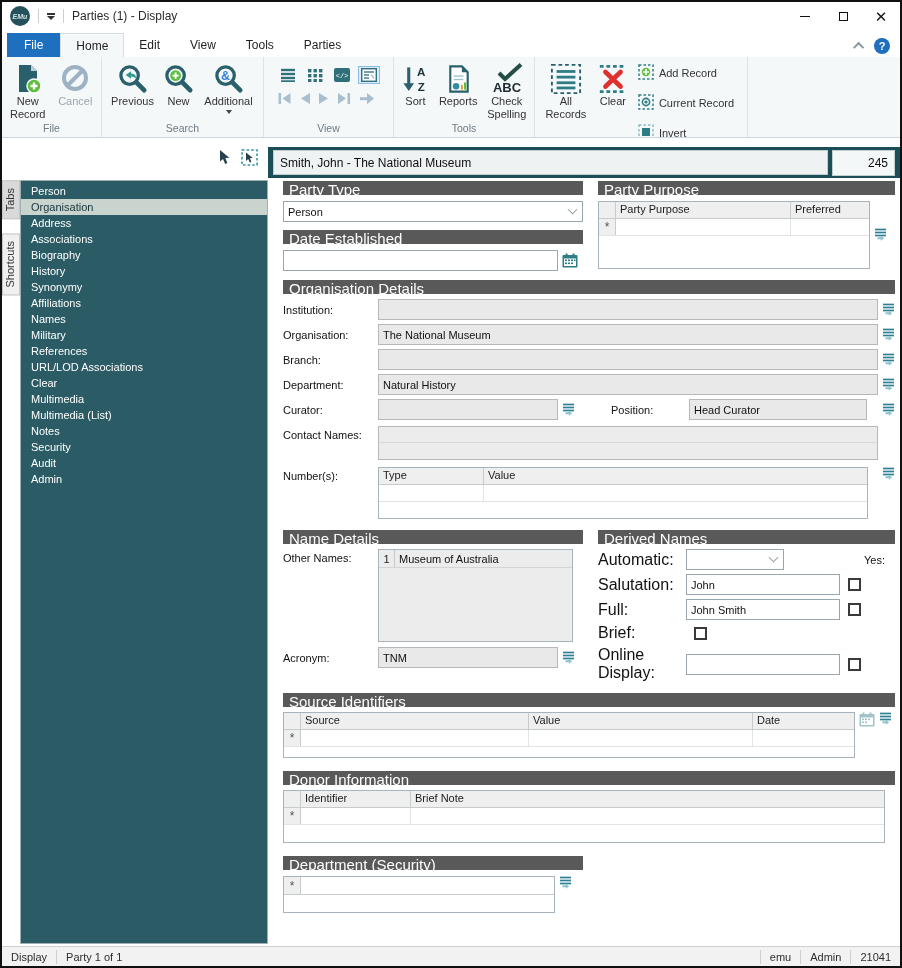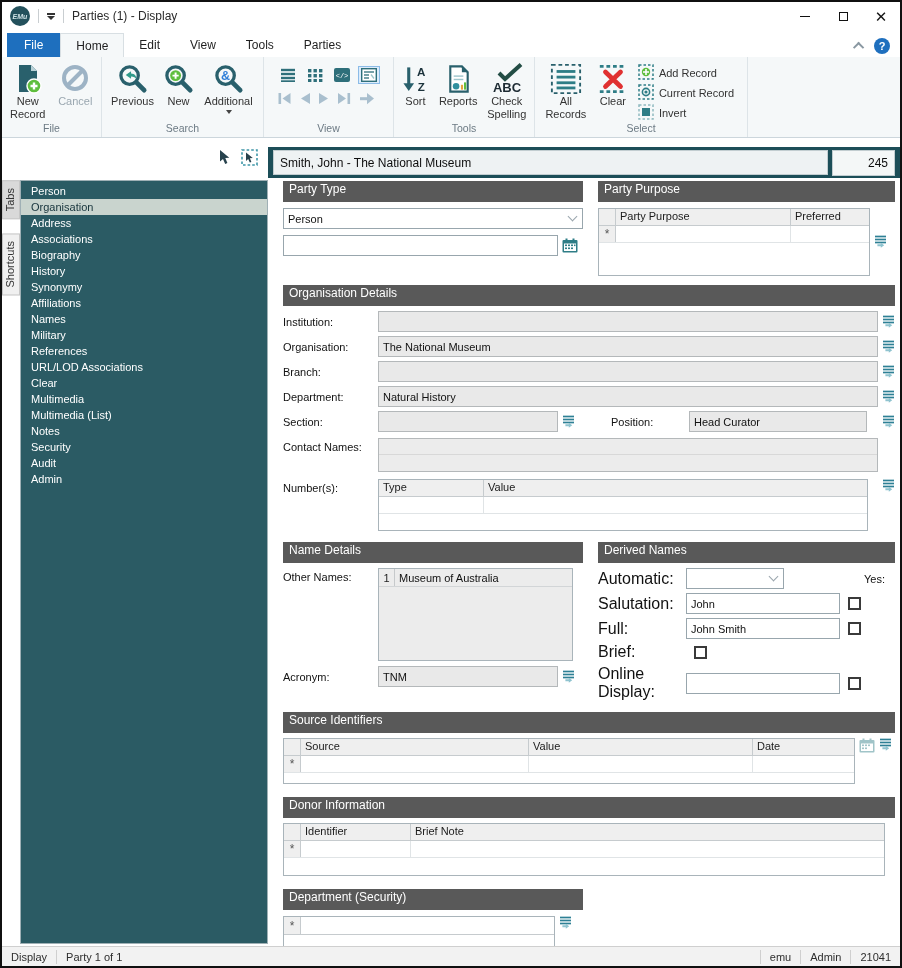--- a/index.html
+++ b/index.html
@@ -40,21 +40,21 @@
   .rlabel { font-size:10.5px; color:#6c7a84; text-align:center; padding:0 0 3px 0; }
   .rbtn { display:flex; flex-direction:column; align-items:center; width:50px; padding-top:3px; }
   .rbtn .ric { height:33px; display:flex; align-items:center; justify-content:center; }
   .rbtn .rtx { font-size:11px; color:#333; text-align:center; line-height:1.18; }
   .rbtn.disabled .rtx { color:#9aa7b0; }
   .caret-down { width:0; height:0; border-left:3.5px solid transparent; border-right:3.5px solid transparent; border-top:4px solid #444; margin-top:2px; }
   .vg { display:flex; flex-direction:column; gap:7px; padding:7px 10px 0 10px; }
   .vrow { display:flex; gap:5px; align-items:center; }
   .vt { width:22px; height:18px; display:flex; align-items:center; justify-content:center; border:1px solid transparent; }
   .vt.sel { background:#dcecfb; border-color:#8cbce8; }
-  .selcol { display:flex; flex-direction:column; gap:2px; padding:5px 8px 0 4px; }
+  .selcol { display:flex; flex-direction:column; gap:12px; padding:5px 8px 0 4px; }
   .sbtn { display:flex; align-items:center; gap:5px; font-size:11px; color:#333; height:18px; }
 
   
   .content { flex:1; display:flex; overflow:hidden; background:#fff; }
   .leftpanel { width:266px; flex:0 0 auto; display:flex; flex-direction:column; }
   .panel-top { height:42px; display:flex; align-items:center; justify-content:flex-end; gap:9px; padding-right:10px; }
   .panel-main { flex:1; display:flex; padding-bottom:2px; }
   .rail { width:18px; display:flex; flex-direction:column; gap:14px; }
   .railbtn { writing-mode:vertical-rl; transform:rotate(180deg); background:#f0f0f0; border:1px solid #c6c6c6;
              font-size:11px; color:#333; padding:7px 1px; text-align:center; }
@@ -67,21 +67,21 @@
   .recordbar { margin-top:9px; height:31px; flex:0 0 auto; background:#1c4e58; display:flex; align-items:center; padding:0 5px; gap:4px; }
   .recbox { flex:1; height:25px; background:#eef2f3; border:1px solid #c2cdd0; display:flex; align-items:center;
             padding:0 6px; font-size:12px; font-weight:normal; color:#0d0d0d; }
   .recnum { width:63px; height:25px; background:#f4f7f7; border:1px solid #c2cdd0; display:flex; align-items:center;
             justify-content:flex-end; padding:12px 6px; font-size:12px; color:#0d0d0d; }
 
   .formarea { flex:1; padding:3px 0 0 15px; overflow:hidden; }
   .cols { display:flex; gap:15px; }
   .col-l { width:300px; flex:0 0 auto; }
   .col-r { width:297px; flex:0 0 auto; }
-  .sechdr { background:#595959; color:#fff; font-size:12px; height:21px; line-height:17px; padding:0 6px; }
+  .sechdr { background:#595959; color:#fff; font-size:15px; height:14px; line-height:17px; padding:0 6px; }
   .sec { margin-top:0; }
 
   .inp { height:21px; border:1px solid #98a6ad; background:#fff; font-size:11px; display:flex; align-items:center; padding:0 4px; color:#111; }
   .inp.gray { background:#e9e9e9; border-color:#b4b8ba; }
   .combo { position:relative; }
   .chv { position:absolute; right:7px; top:5px; width:7px; height:7px; border-right:1.6px solid #9aa5ad; border-bottom:1.6px solid #9aa5ad; transform:rotate(45deg); }
 
   .frow { display:flex; align-items:center; margin-top:4px; }
   .frow.top { align-items:flex-start; }
   .flabel { width:95px; flex:0 0 auto; font-size:11px; color:#111; }
@@ -452,20 +452,21 @@
 
       <div class="formarea">
 
         <div class="cols">
           <div class="col-l">
             <div class="sechdr">Party Type</div>
             <div class="combo" style="margin-top:6px">
               <div class="inp" style="width:300px">Person</div>
               <span class="chv"></span>
             </div>
+            <div class="sechdr" style="margin-top:8px">Date Established</div>
             <div class="frow" style="margin-top:6px">
               <div class="inp" style="width:275px"></div>
               <span class="ficwrap" style="width:16px">
                 <svg width="16" height="15" viewBox="0 0 16 15">
                     <rect x="0.5" y="2" width="15" height="12.5" rx="1" fill="#2e7d86"></rect>
                     <rect x="2" y="5.5" width="12" height="7.5" fill="#fff"></rect>
                     <g fill="#2e7d86">
                       <rect x="3" y="6.5" width="2" height="1.6"></rect>
                       <rect x="6" y="6.5" width="2" height="1.6"></rect>
                       <rect x="9" y="6.5" width="2" height="1.6"></rect>
@@ -562,21 +563,21 @@
                   <g stroke="#2e8095" stroke-width="1.7">
                     <line x1="1" y1="1.5" x2="12" y2="1.5"></line>
                     <line x1="1" y1="4.5" x2="12" y2="4.5"></line>
                     <line x1="1" y1="7.5" x2="12" y2="7.5"></line>
                   </g>
                   <path d="M4 10.8 h4 v-1.8 l4 3 -4 3 v-1.8 h-4 z" fill="#8fc3cf" transform="scale(0.85)"></path>
                 </svg>
               </span>
           </div>
           <div class="frow">
-            <div class="flabel">Section:</div>
+            <div class="flabel">Curator:</div>
             <div class="inp gray" style="width:180px"></div>
             <span class="ficwrap">
                 <svg width="13" height="14" viewBox="0 0 13 14">
                   <g stroke="#2e8095" stroke-width="1.7">
                     <line x1="1" y1="1.5" x2="12" y2="1.5"></line>
                     <line x1="1" y1="4.5" x2="12" y2="4.5"></line>
                     <line x1="1" y1="7.5" x2="12" y2="7.5"></line>
                   </g>
                   <path d="M4 10.8 h4 v-1.8 l4 3 -4 3 v-1.8 h-4 z" fill="#8fc3cf" transform="scale(0.85)"></path>
                 </svg>

